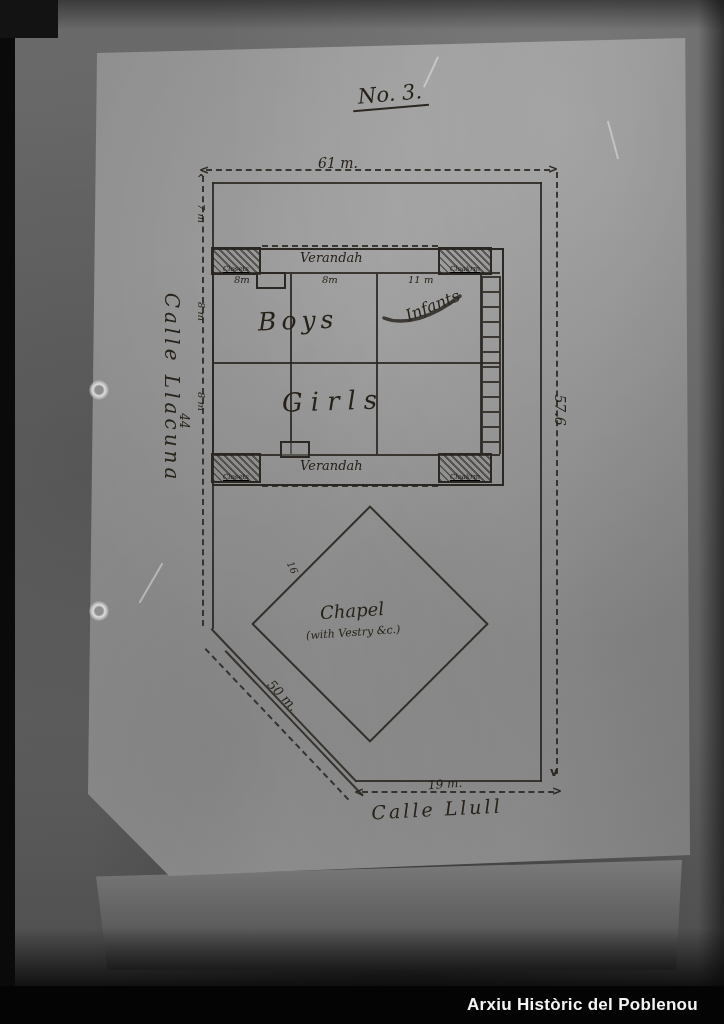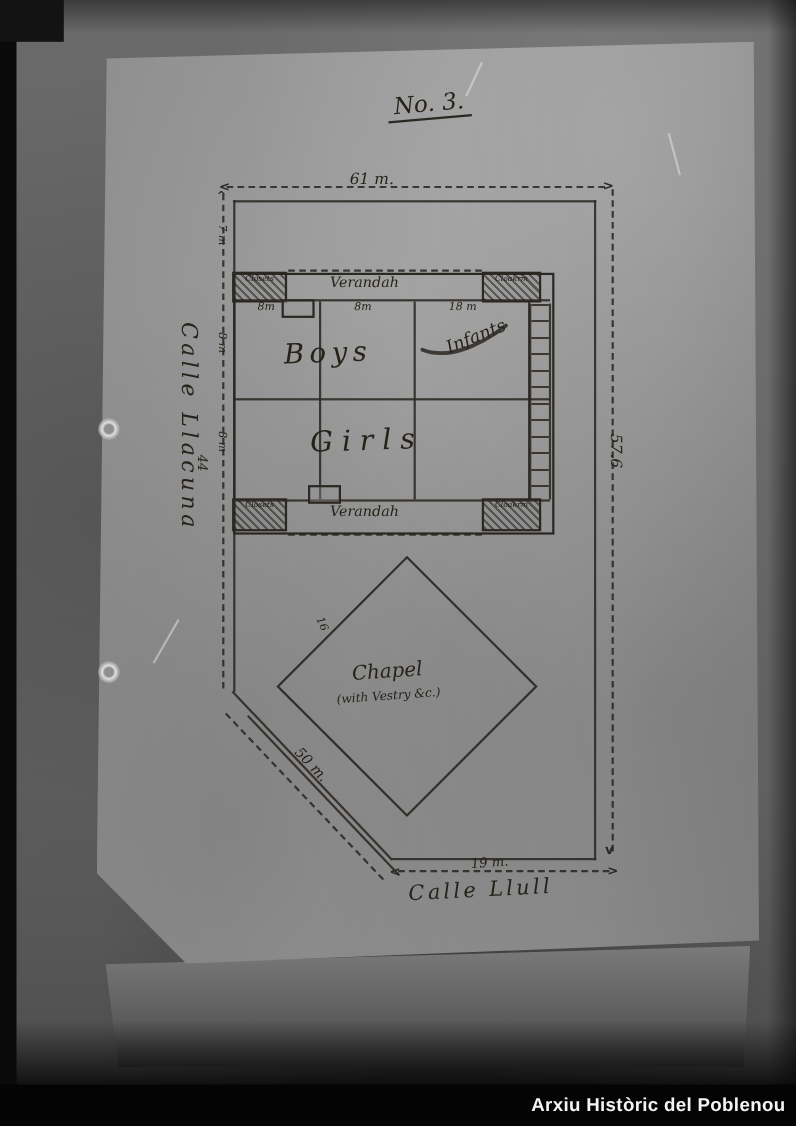--- a/index.html
+++ b/index.html
@@ -49,29 +49,29 @@
   .plan{position:absolute;inset:0;filter:blur(.35px);}
   .ink{position:absolute;background:#2b2722;opacity:.88;}
   .dash-h{position:absolute;border-top:2px dashed rgba(40,36,30,.85);height:0;}
   .dash-v{position:absolute;border-left:2px dashed rgba(40,36,30,.85);width:0;}
   .hand{position:absolute;font-family:"DejaVu Serif",serif;font-style:italic;
     color:#262219;white-space:nowrap;}
   .arrow{position:absolute;font-family:"DejaVu Sans",sans-serif;font-size:12px;
     color:#2b2722;font-weight:bold;line-height:1;}
   .hatchbox{position:absolute;border:2px solid #2b2722;
     background:repeating-linear-gradient(45deg,rgba(35,31,26,.55) 0 2px,rgba(120,120,120,.12) 2px 5px);
-    display:flex;align-items:flex-start;justify-content:center;overflow:hidden;}
+    display:flex;align-items:flex-end;justify-content:center;overflow:hidden;text-decoration:underline;}
   .hatchbox span{font-family:"DejaVu Serif",serif;font-style:italic;font-size:7px;color:#1d1a15;}
   .ladder{position:absolute;border-left:2px solid #2b2722;border-right:2px solid #2b2722;
     background:repeating-linear-gradient(to bottom,#2b2722 0 2px,transparent 2px 15px);opacity:.85;}
   .notch{position:absolute;border:2px solid #2b2722;background:rgba(150,150,150,.35);}
   .diamond{position:absolute;border:2.5px solid rgba(40,36,30,.9);transform:rotate(45deg);}
   
   .wmbar{position:absolute;left:0;bottom:0;width:724px;height:38px;background:#040404;
-    display:flex;align-items:center;justify-content:flex-end;padding-right:10px;box-sizing:border-box;}
+    display:flex;align-items:center;justify-content:flex-end;padding-right:26px;box-sizing:border-box;}
   .wmbar span{font-family:"Liberation Sans","DejaVu Sans",sans-serif;font-weight:700;
     font-size:17px;color:#f4f4f4;letter-spacing:.3px;}
   .scratch{position:absolute;background:rgba(240,240,240,.45);border-radius:2px;}
 </style>
 </head>
 <body>
 
 <div id="screen">
 
   <div class="backdrop"></div>
@@ -145,21 +145,21 @@
     <div class="ink" style="left:376px;top:274px;width:2px;height:180px;"></div>
     <div class="ink" style="left:212px;top:362px;width:288px;height:2px;"></div>
     <div class="ink" style="left:480px;top:274px;width:2px;height:180px;"></div>
     <div class="ladder" style="left:481px;top:276px;width:16px;height:178px;"></div>
 
     <div class="notch" style="left:256px;top:272px;width:26px;height:13px;"></div>
     <div class="notch" style="left:280px;top:441px;width:26px;height:13px;"></div>
 
     <div class="hand" style="left:234px;top:274px;font-size:10px;">8m</div>
     <div class="hand" style="left:322px;top:274px;font-size:10px;">8m</div>
-    <div class="hand" style="left:408px;top:274px;font-size:10px;">18 m</div>
+    <div class="hand" style="left:408px;top:274px;font-size:10px;">11 m</div>
 
     <div class="hand" style="left:258px;top:306px;font-size:25px;letter-spacing:5px;transform:rotate(-2deg);">Boys</div>
     <div class="hand" style="left:404px;top:296px;font-size:16px;transform:rotate(-22deg);">Infants</div>
     <svg style="position:absolute;left:380px;top:292px;" width="84" height="40">
       <path d="M80 4 C 52 26, 24 34, 4 26" stroke="#2b2722" stroke-width="3.5" fill="none" stroke-linecap="round" opacity="0.85"></path>
     </svg>
     <div class="hand" style="left:282px;top:386px;font-size:26px;letter-spacing:8px;transform:rotate(-2deg);">Girls</div>
 
     <div class="diamond" style="left:286px;top:540px;width:164px;height:164px;"></div>
     <div class="hand" style="left:320px;top:600px;font-size:18px;transform:rotate(-4deg);">Chapel</div>

